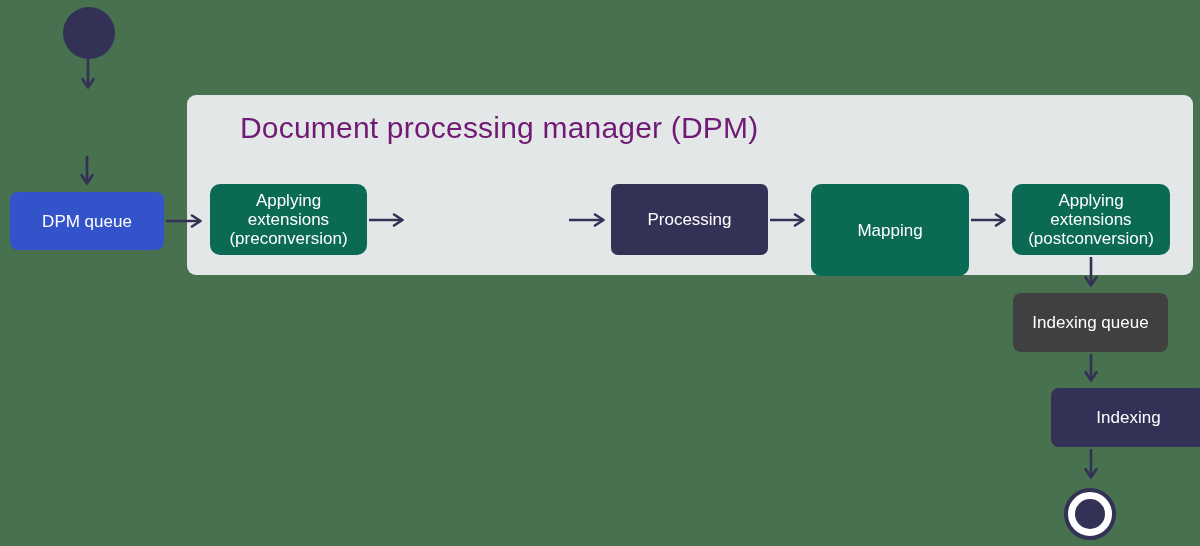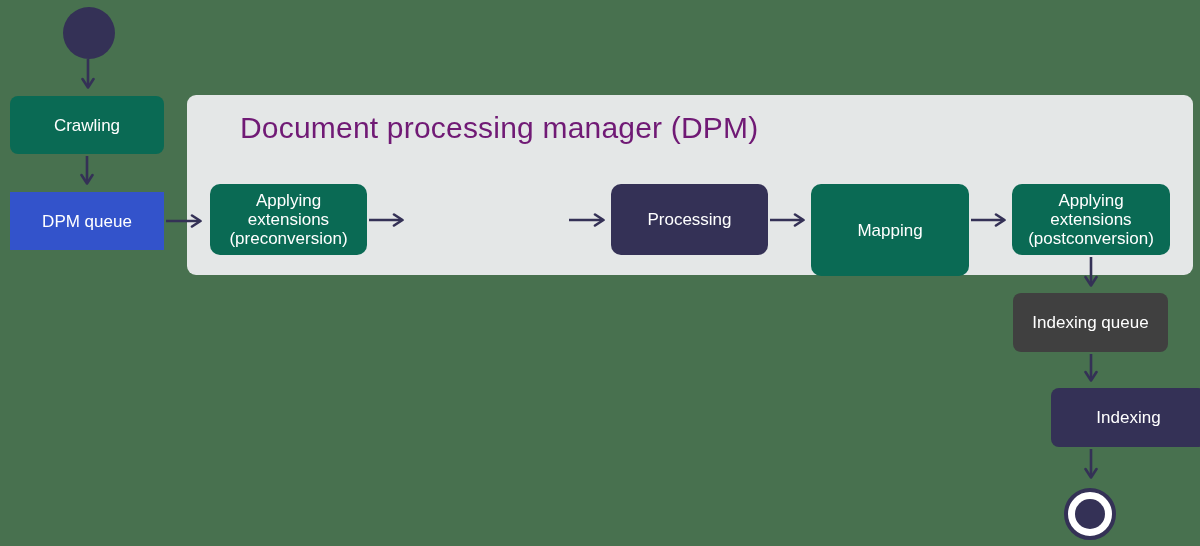--- a/index.html
+++ b/index.html
@@ -41,24 +41,24 @@
     z-index: 2;
   }
   .node .label {
     font-size: 17px;
     line-height: 19px;
     white-space: pre-line;
   }
   
   #node-start          { left: 63px;   top: 7px;   width: 52px;  height: 52px; border-radius: 50%; }
   #node-crawling       { left: 10px;   top: 96px;  width: 154px; height: 58px; border-radius: 8px; }
-  #node-dpm-queue      { left: 10px;   top: 192px; width: 154px; height: 58px; border-radius: 0; }
+  #node-dpm-queue      { left: 10px;   top: 192px; width: 154px; height: 58px; border-radius: 8px; }
   #node-pre            { left: 210px;  top: 184px; width: 157px; height: 71px; }
   #node-ocr            { left: 410px;  top: 184px; width: 157px; height: 71px; }
-  #node-processing     { left: 611px;  top: 184px; width: 157px; height: 71px; }
+  #node-processing     { left: 611px;  top: 184px; width: 157px; height: 71px; border-radius: 7px; }
   #node-mapping        { left: 811px;  top: 184px; width: 158px; height: 92px; }
   #node-post           { left: 1012px; top: 184px; width: 158px; height: 71px; }
   #node-indexing-queue { left: 1013px; top: 293px; width: 155px; height: 59px; border-radius: 8px; }
   #node-indexing       { left: 1013px; top: 388px; width: 155px; height: 59px; border-radius: 8px; margin-left: 38px; }
   
   #node-end {
     left: 1064px; top: 488px;
     width: 52px; height: 52px;
     border-radius: 50%;
     border: 4px solid var(--ink);
@@ -89,23 +89,20 @@
 <body style="background-color: rgb(72, 113, 79);">
 
 <div class="canvas">
 
   <div class="panel" style="background-color: rgb(228, 231, 231);">
     <div class="panel-title" style="color: #701a75; margin-left: 31px;">Document processing manager (DPM)</div>
   </div>
 
   <div class="node" id="node-start" style="background-color: rgb(52, 49, 86);"></div>
 
-  <div class="node" id="node-crawling" style="background-color: rgb(10, 106, 84);">
-    <span class="label">Crawling</span>
-  </div>
   <div class="node" id="node-dpm-queue" style="background-color: rgb(51, 83, 203);">
     <span class="label">DPM queue</span>
   </div>
 
   <div class="node" id="node-pre" style="background-color: rgb(10, 106, 84);">
     <span class="label">Applying
 extensions
 (preconversion)</span>
   </div>
   <div class="node" id="node-processing" style="background-color: rgb(52, 49, 86);">

